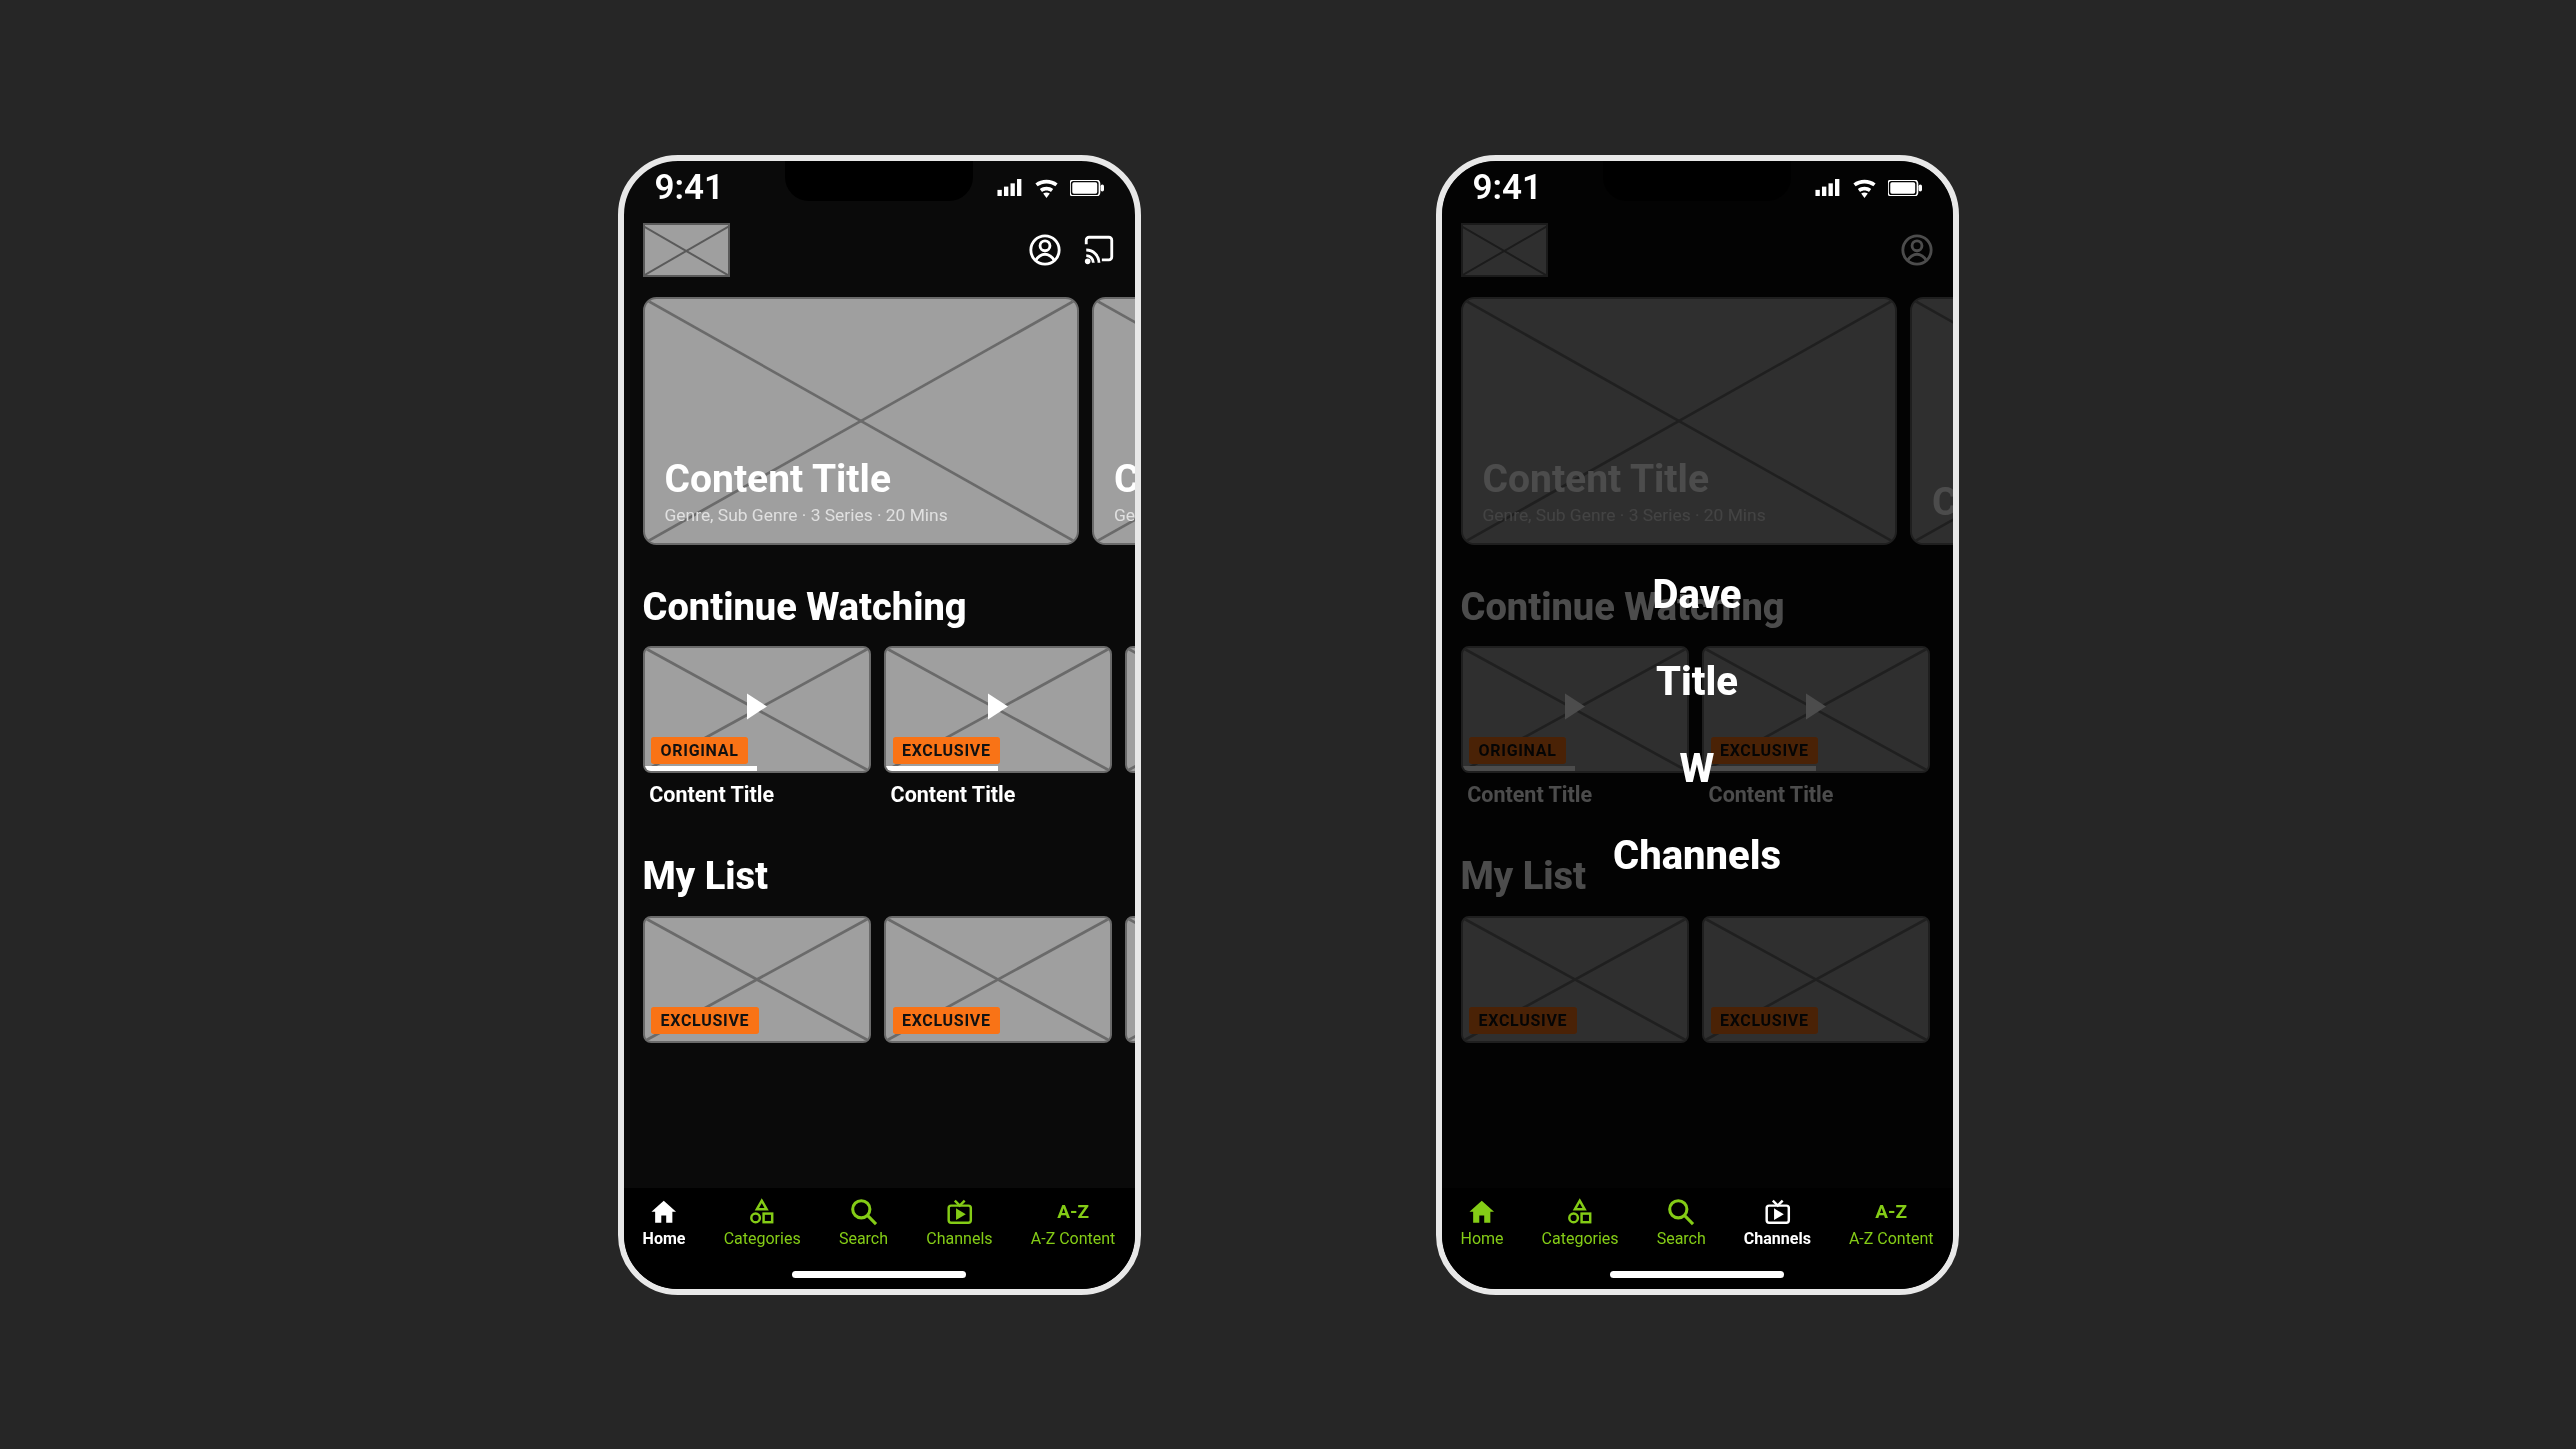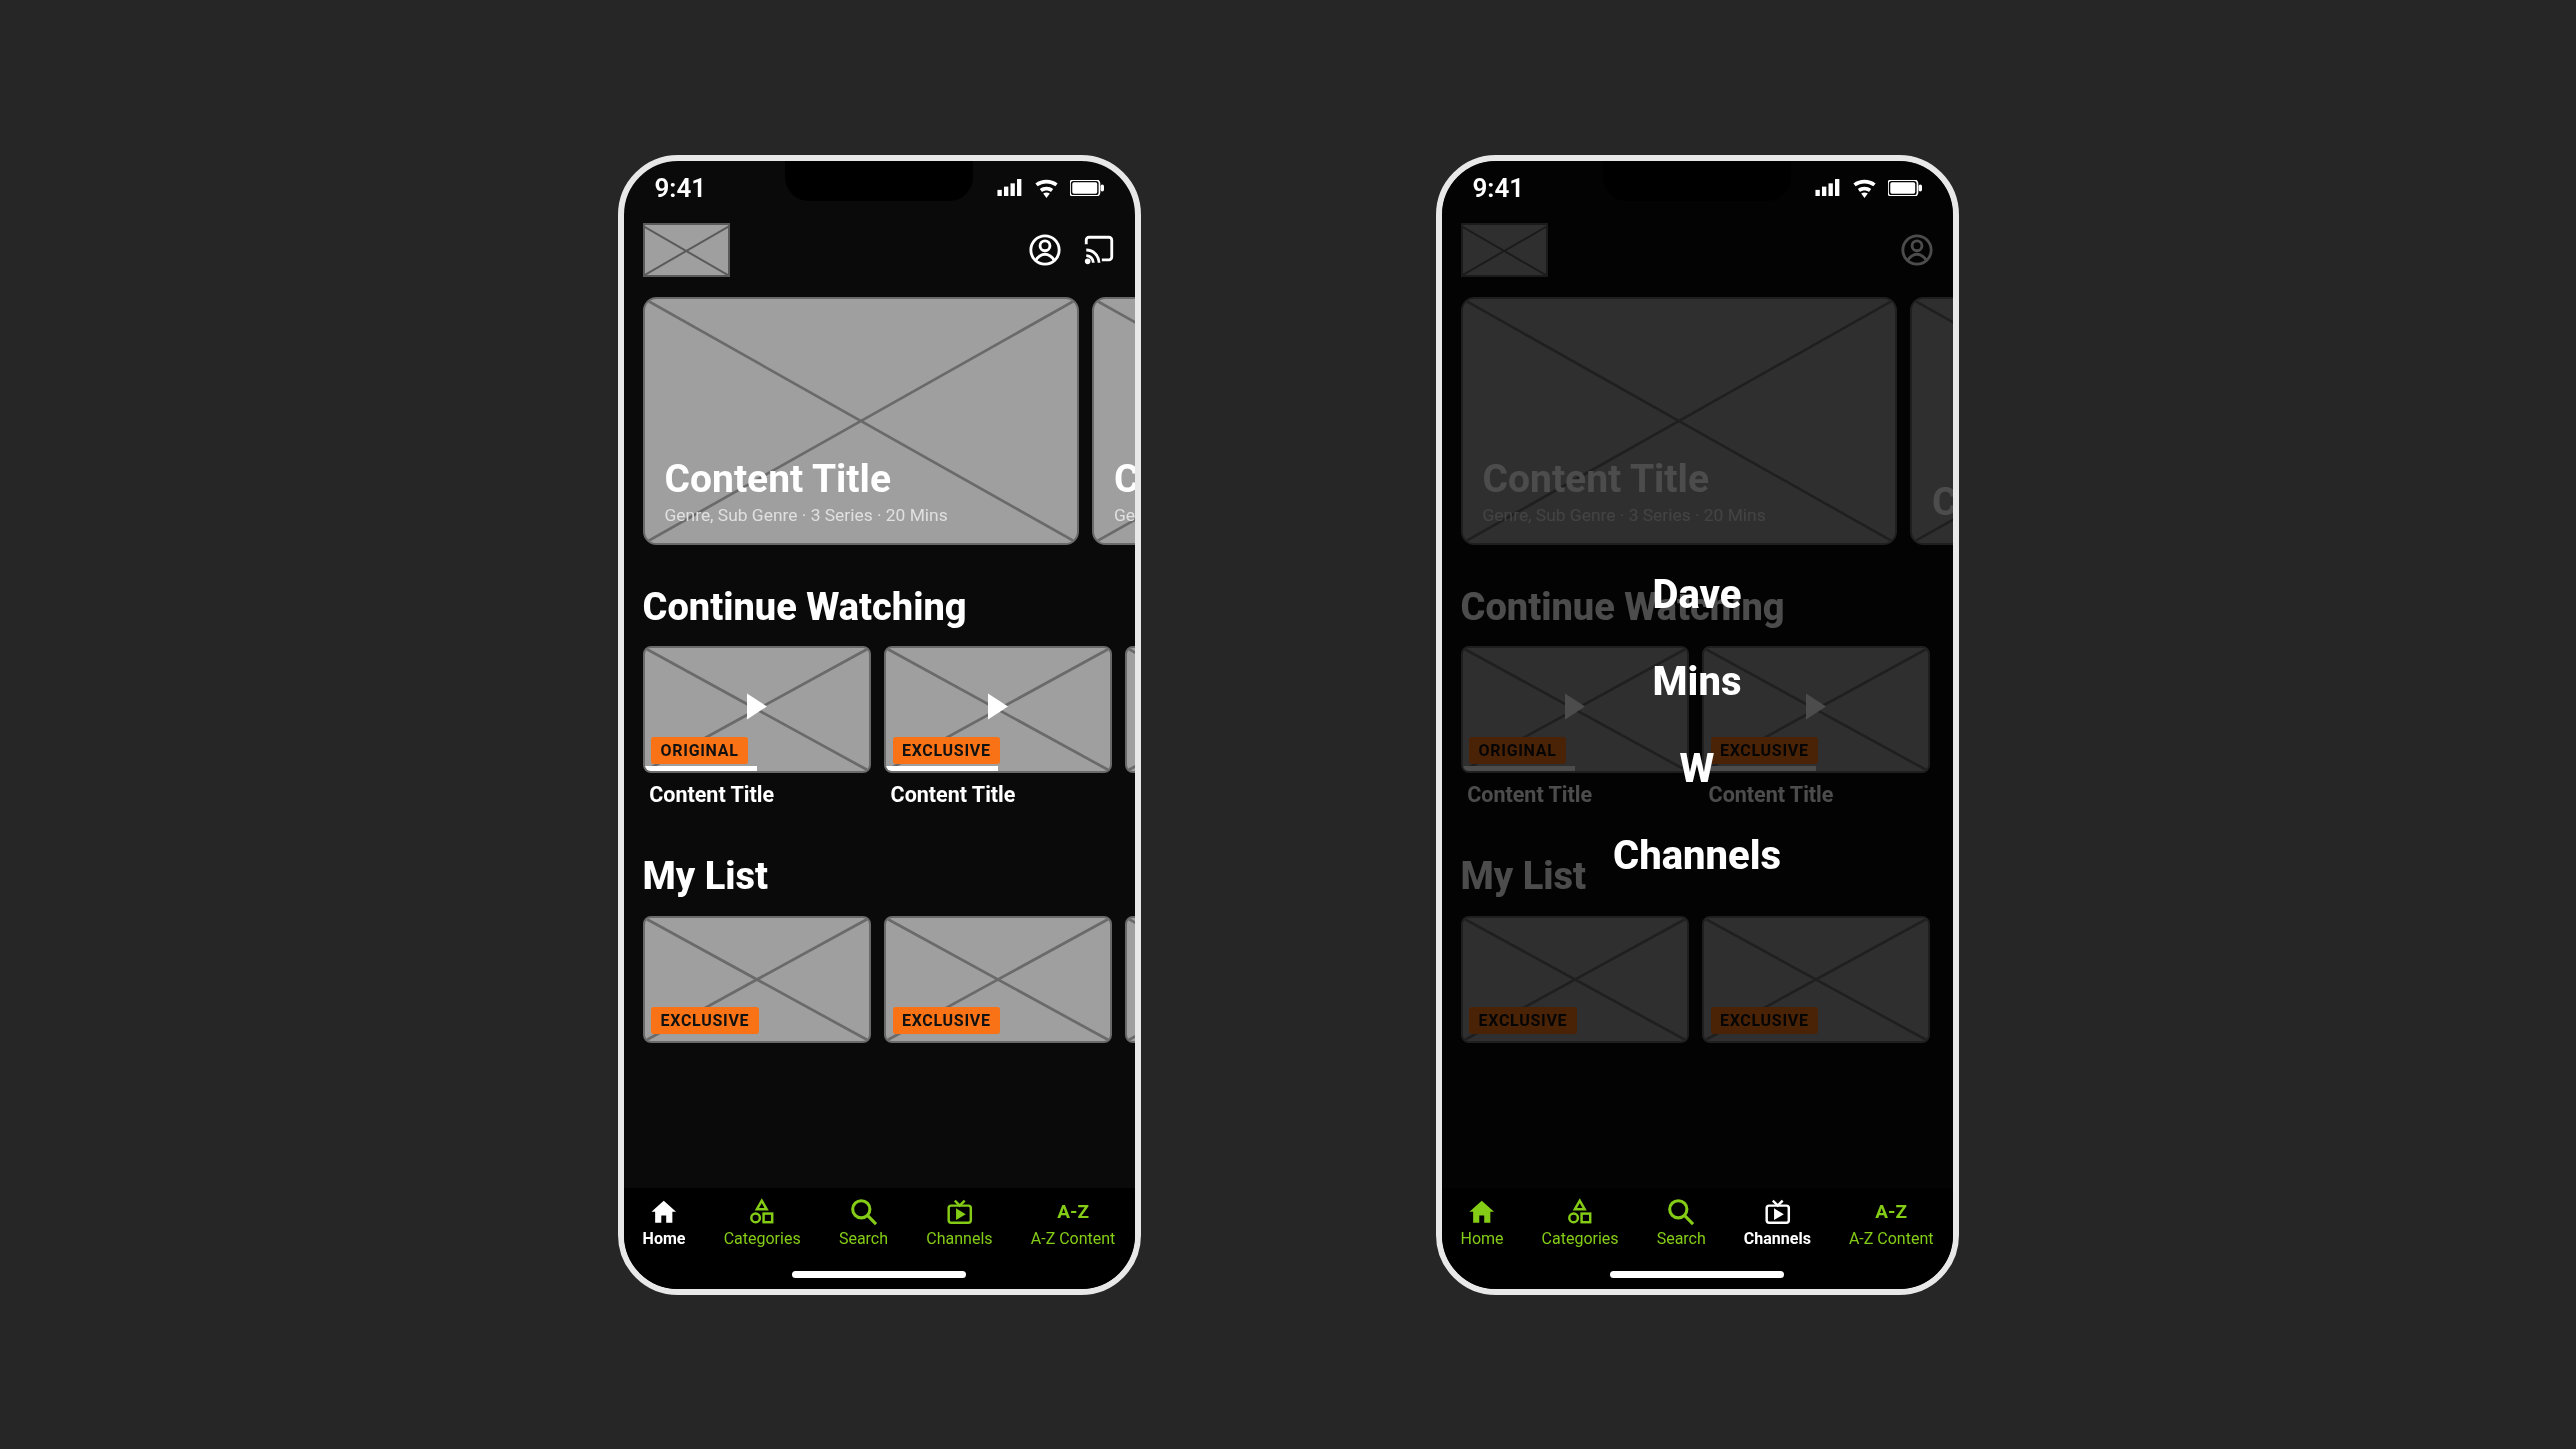--- a/index.html
+++ b/index.html
@@ -34,21 +34,21 @@
     z-index: 100;
   }
   .status-bar {
     height: 54px;
     display: flex;
     align-items: center;
     justify-content: space-between;
     padding: 0 31px;
     color: #fff;
   }
-  .status-time { font-size: 26px; font-weight: 600; }
+  .status-time { font-size: 35px; font-weight: 600; }
   .status-icons { display: flex; gap: 9.4px; align-items: center; }
   .header {
     display: flex;
     align-items: center;
     justify-content: space-between;
     padding: 8px 19px 20px;
   }
   .logo-placeholder {
     width: 87px;
     height: 54px;
@@ -454,21 +454,21 @@
             </svg>
           <span class="badge">EXCLUSIVE</span>
         </div>
       </div>
     </div>
   </div>
 
   <div class="dimmer"></div>
   <div class="overlay-menu">
     <div>Dave</div>
-    <div>Mins</div>
+    <div>Title</div>
     <div>W</div>
     <div>Channels</div>
   </div>
 
   <div class="nav-bar" style="z-index:70;">
     <div class="nav-item">
       <svg viewBox="0 0 24 24" fill="currentColor">
           <path d="M12 3l10 9h-3v9h-5v-6h-4v6H5v-9H2l10-9z"></path>
         </svg>
       <span>Home</span>

